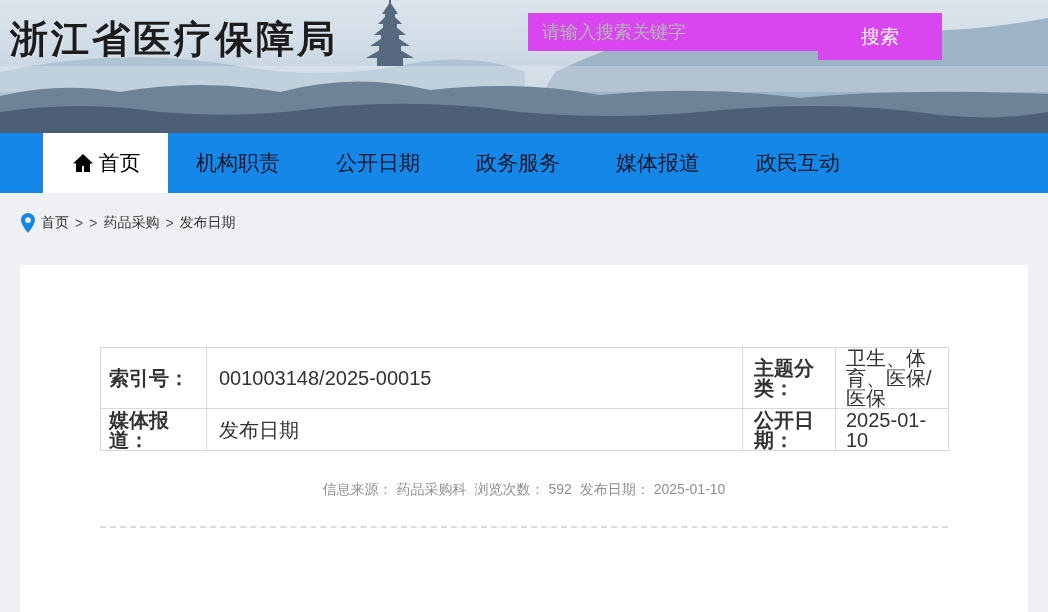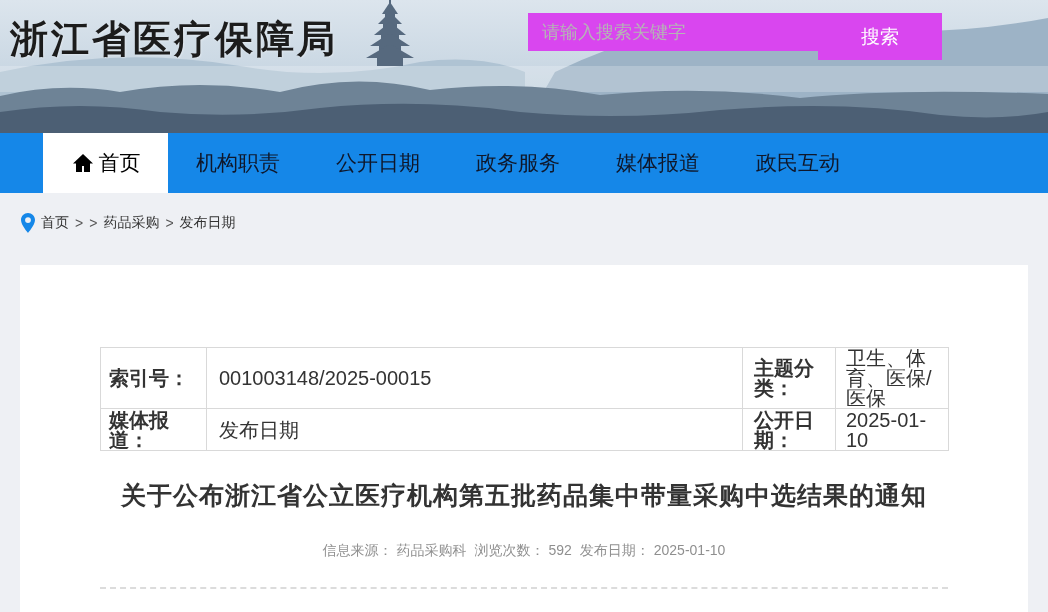--- a/index.html
+++ b/index.html
@@ -171,21 +171,20 @@
       </tr>
       <tr>
         <td class="lbl c1">媒体报道：</td>
         <td class="c2">发布日期</td>
         <td class="lbl c3">公开日期：</td>
         <td class="c4">2025-01-10</td>
       </tr>
     </tbody>
       </table>
 
-    <h1 class="article-title">关于公布浙江省公立医疗机构第五批药品集中带量采购中选结果的通知</h1>
 
     <div class="article-meta">
       <span>信息来源：</span><span>药品采购科</span>
       <span>浏览次数：</span><span>592</span>
       <span>发布日期：</span><span>2025-01-10</span>
     </div>
 
     <div class="divider"></div>
   </div>
 

